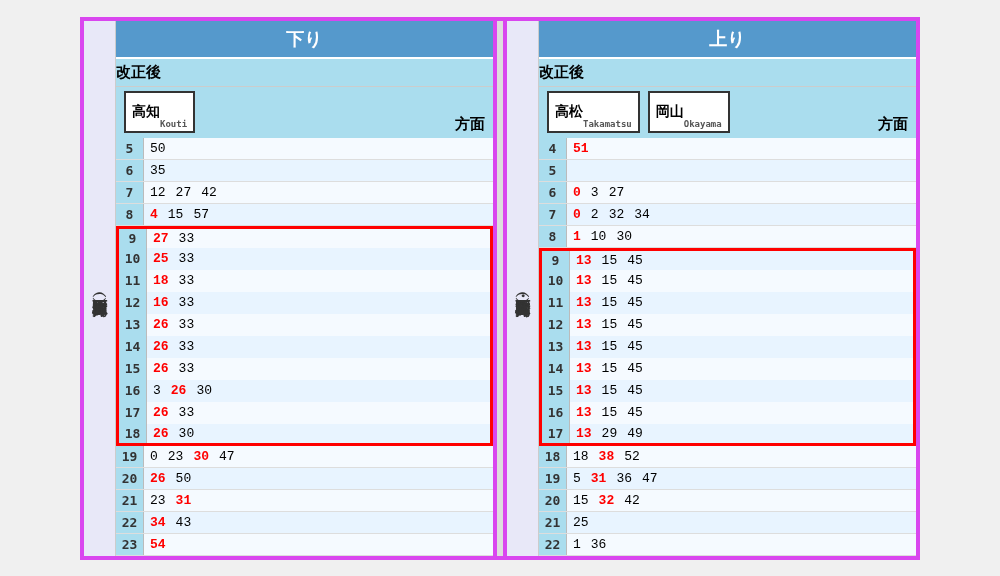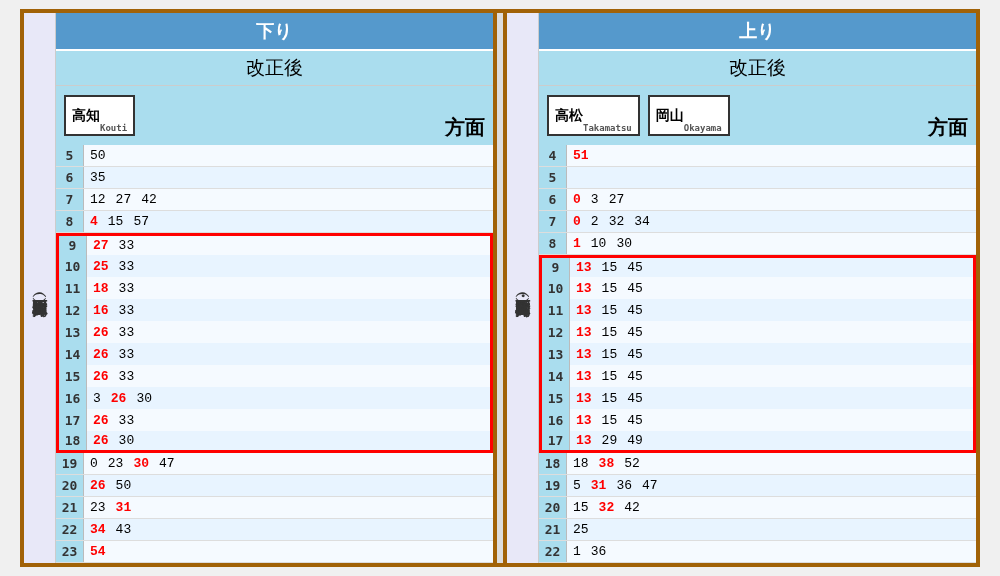--- a/index.html
+++ b/index.html
@@ -1,28 +1,28 @@
 <!DOCTYPE html>
 <html><head>
   <meta charset="utf-8">
   <style>
     * { box-sizing: border-box; margin: 0; padding: 0; }
     body { font-family: 'MS Gothic', 'Meiryo', monospace; background: #f0f0f0; display: flex; justify-content: center; align-items: center; min-height: 100vh; }
-    .container { display: flex; gap: 4px; background: #a16207; padding: 4px; width: 960px; }
+    .container { display: flex; gap: 4px; background: #d946ef; padding: 4px; width: 840px; }
     .panel { display: flex; flex: 1; background: #fff; }
     .station-label { writing-mode: vertical-rl; text-orientation: mixed; font-size: 15px; font-weight: bold; color: #333; background: #e8e8f8; padding: 8px 4px; display: flex; align-items: center; justify-content: center; min-width: 32px; border-right: 1px solid #ccc; }
     .main-section { flex: 1; display: flex; flex-direction: column; }
     .header-row { background: #5599cc; color: white; text-align: center; font-size: 18px; font-weight: bold; padding: 6px 0; border-bottom: 2px solid #fff; }
-    .subheader-row { background: #aaddee; text-align: center; font-size: 19px; font-weight: normal; padding: 4px 0; border-bottom: 1px solid #ccc; }
+    .subheader-row { background: #aaddee; font-size: 15px; font-weight: bold; padding: 4px 0; border-bottom: 1px solid #ccc; }
     .timetable { flex: 1; background: #f5faff; }
     .dest-row { background: #aaddee; display: flex; align-items: center; padding: 4px 8px; gap: 8px; }
     .dest-box { border: 2px solid #333; background: white; padding: 1px 6px; font-size: 13px; font-weight: bold; display: flex; flex-direction: row; align-items: center; line-height: 1.1; }
     .dest-box .main-name { font-size: 14px; font-weight: bold; }
     .dest-box .sub-name { font-size: 9px; color: #555; margin-top: 26px; }
-    .dest-label { font-size: 20px; font-weight: bold; margin-left: auto; margin-top: 24px; }
+    .dest-label { font-size: 15px; font-weight: bold; margin-left: auto; margin-top: 24px; }
     .time-row { display: flex; align-items: center; border-bottom: 1px solid #ddd; min-height: 22px; }
     .time-row:nth-child(even) { background: #e8f4ff; }
     .time-row:nth-child(odd) { background: #f5faff; }
     .hour-cell { min-width: 28px; width: 28px; font-size: 13px; font-weight: bold; color: #333; text-align: center; background: #aaddee; border-right: 1px solid #bbb; padding: 2px 0; align-self: stretch; display: flex; align-items: center; justify-content: center; }
     .times-cell { flex: 1; font-size: 13px; padding: 2px 6px; display: flex; align-items: center; gap: 10px; flex-wrap: wrap; font-family: Liberation Mono, monospace; }
     .red { color: red; font-weight: bold; }
     .divider { width: 6px; background: #ddd; }
   </style>
 </head>
 <body>

